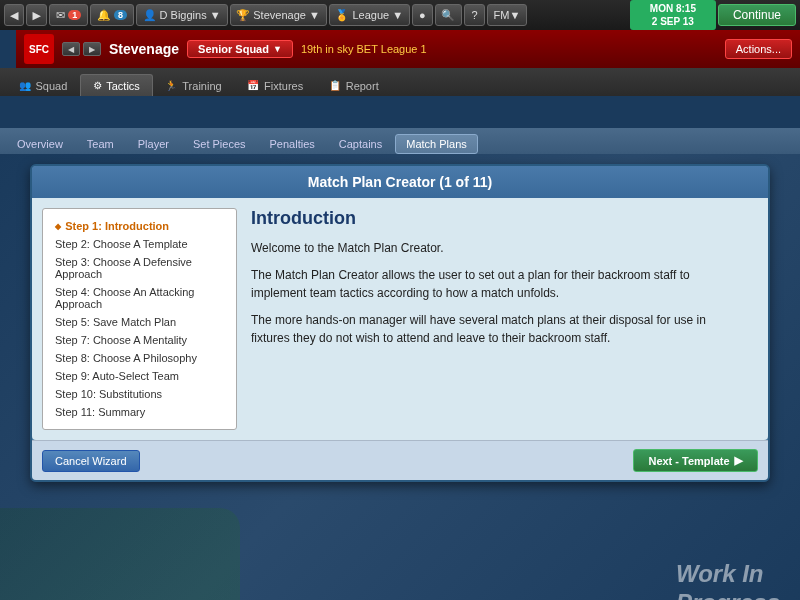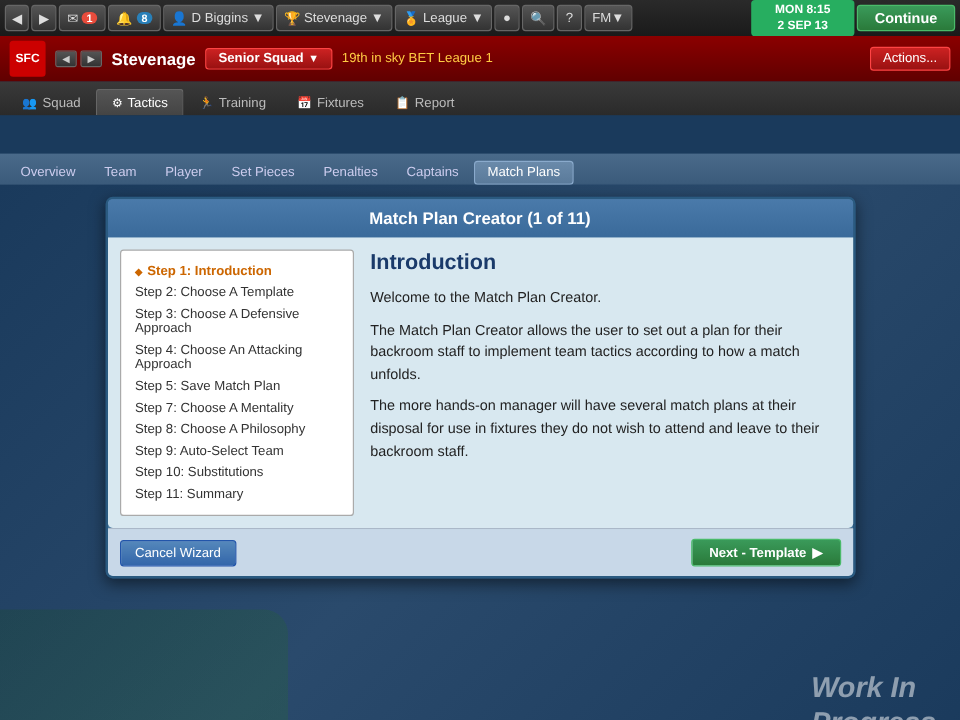--- a/index.html
+++ b/index.html
@@ -52,38 +52,39 @@
       font-weight: bold;
       padding: 2px 20px;
       border-radius: 3px;
       text-align: center;
       line-height: 1.3;
     }
     .nav-continue {
       background: linear-gradient(to bottom, #3a9a5a, #2a7a3a);
       color: white;
       font-size: 12px;
-      font-weight: bold;
+      font-weight: normal;
       padding: 3px 14px;
       border-radius: 3px;
       border: 1px solid #4aba6a;
       cursor: pointer;
       height: 22px;
       display: flex;
       align-items: center;
     }
 
     
     .club-header {
       height: 38px;
       background: linear-gradient(to bottom, #8b0000, #600000);
       display: flex;
       align-items: center;
       padding: 0 8px;
       gap: 8px;
+      margin-left: 16px;
     }
     .club-crest {
       width: 30px;
       height: 30px;
       background: #cc0000;
       border-radius: 3px;
       display: flex;
       align-items: center;
       justify-content: center;
       font-size: 10px;
@@ -202,21 +203,21 @@
       background: linear-gradient(135deg, #1a3a5c 0%, #2a4a6c 50%, #1a3a5c 100%);
       position: relative;
       padding: 10px;
     }
 
     
     .dialog {
       background: linear-gradient(to bottom, #5a8ab0, #4a7aa0);
       border: 2px solid #2a5a80;
       border-radius: 6px;
-      width: 625px;
+      width: 740px;
       margin: 0 auto;
       box-shadow: 0 4px 12px rgba(0,0,0,0.5);
     }
     .dialog-header {
       background: linear-gradient(to bottom, #4a7aaa, #3a6a9a);
       padding: 8px 12px;
       border-radius: 4px 4px 0 0;
       text-align: center;
     }
     .dialog-title {

